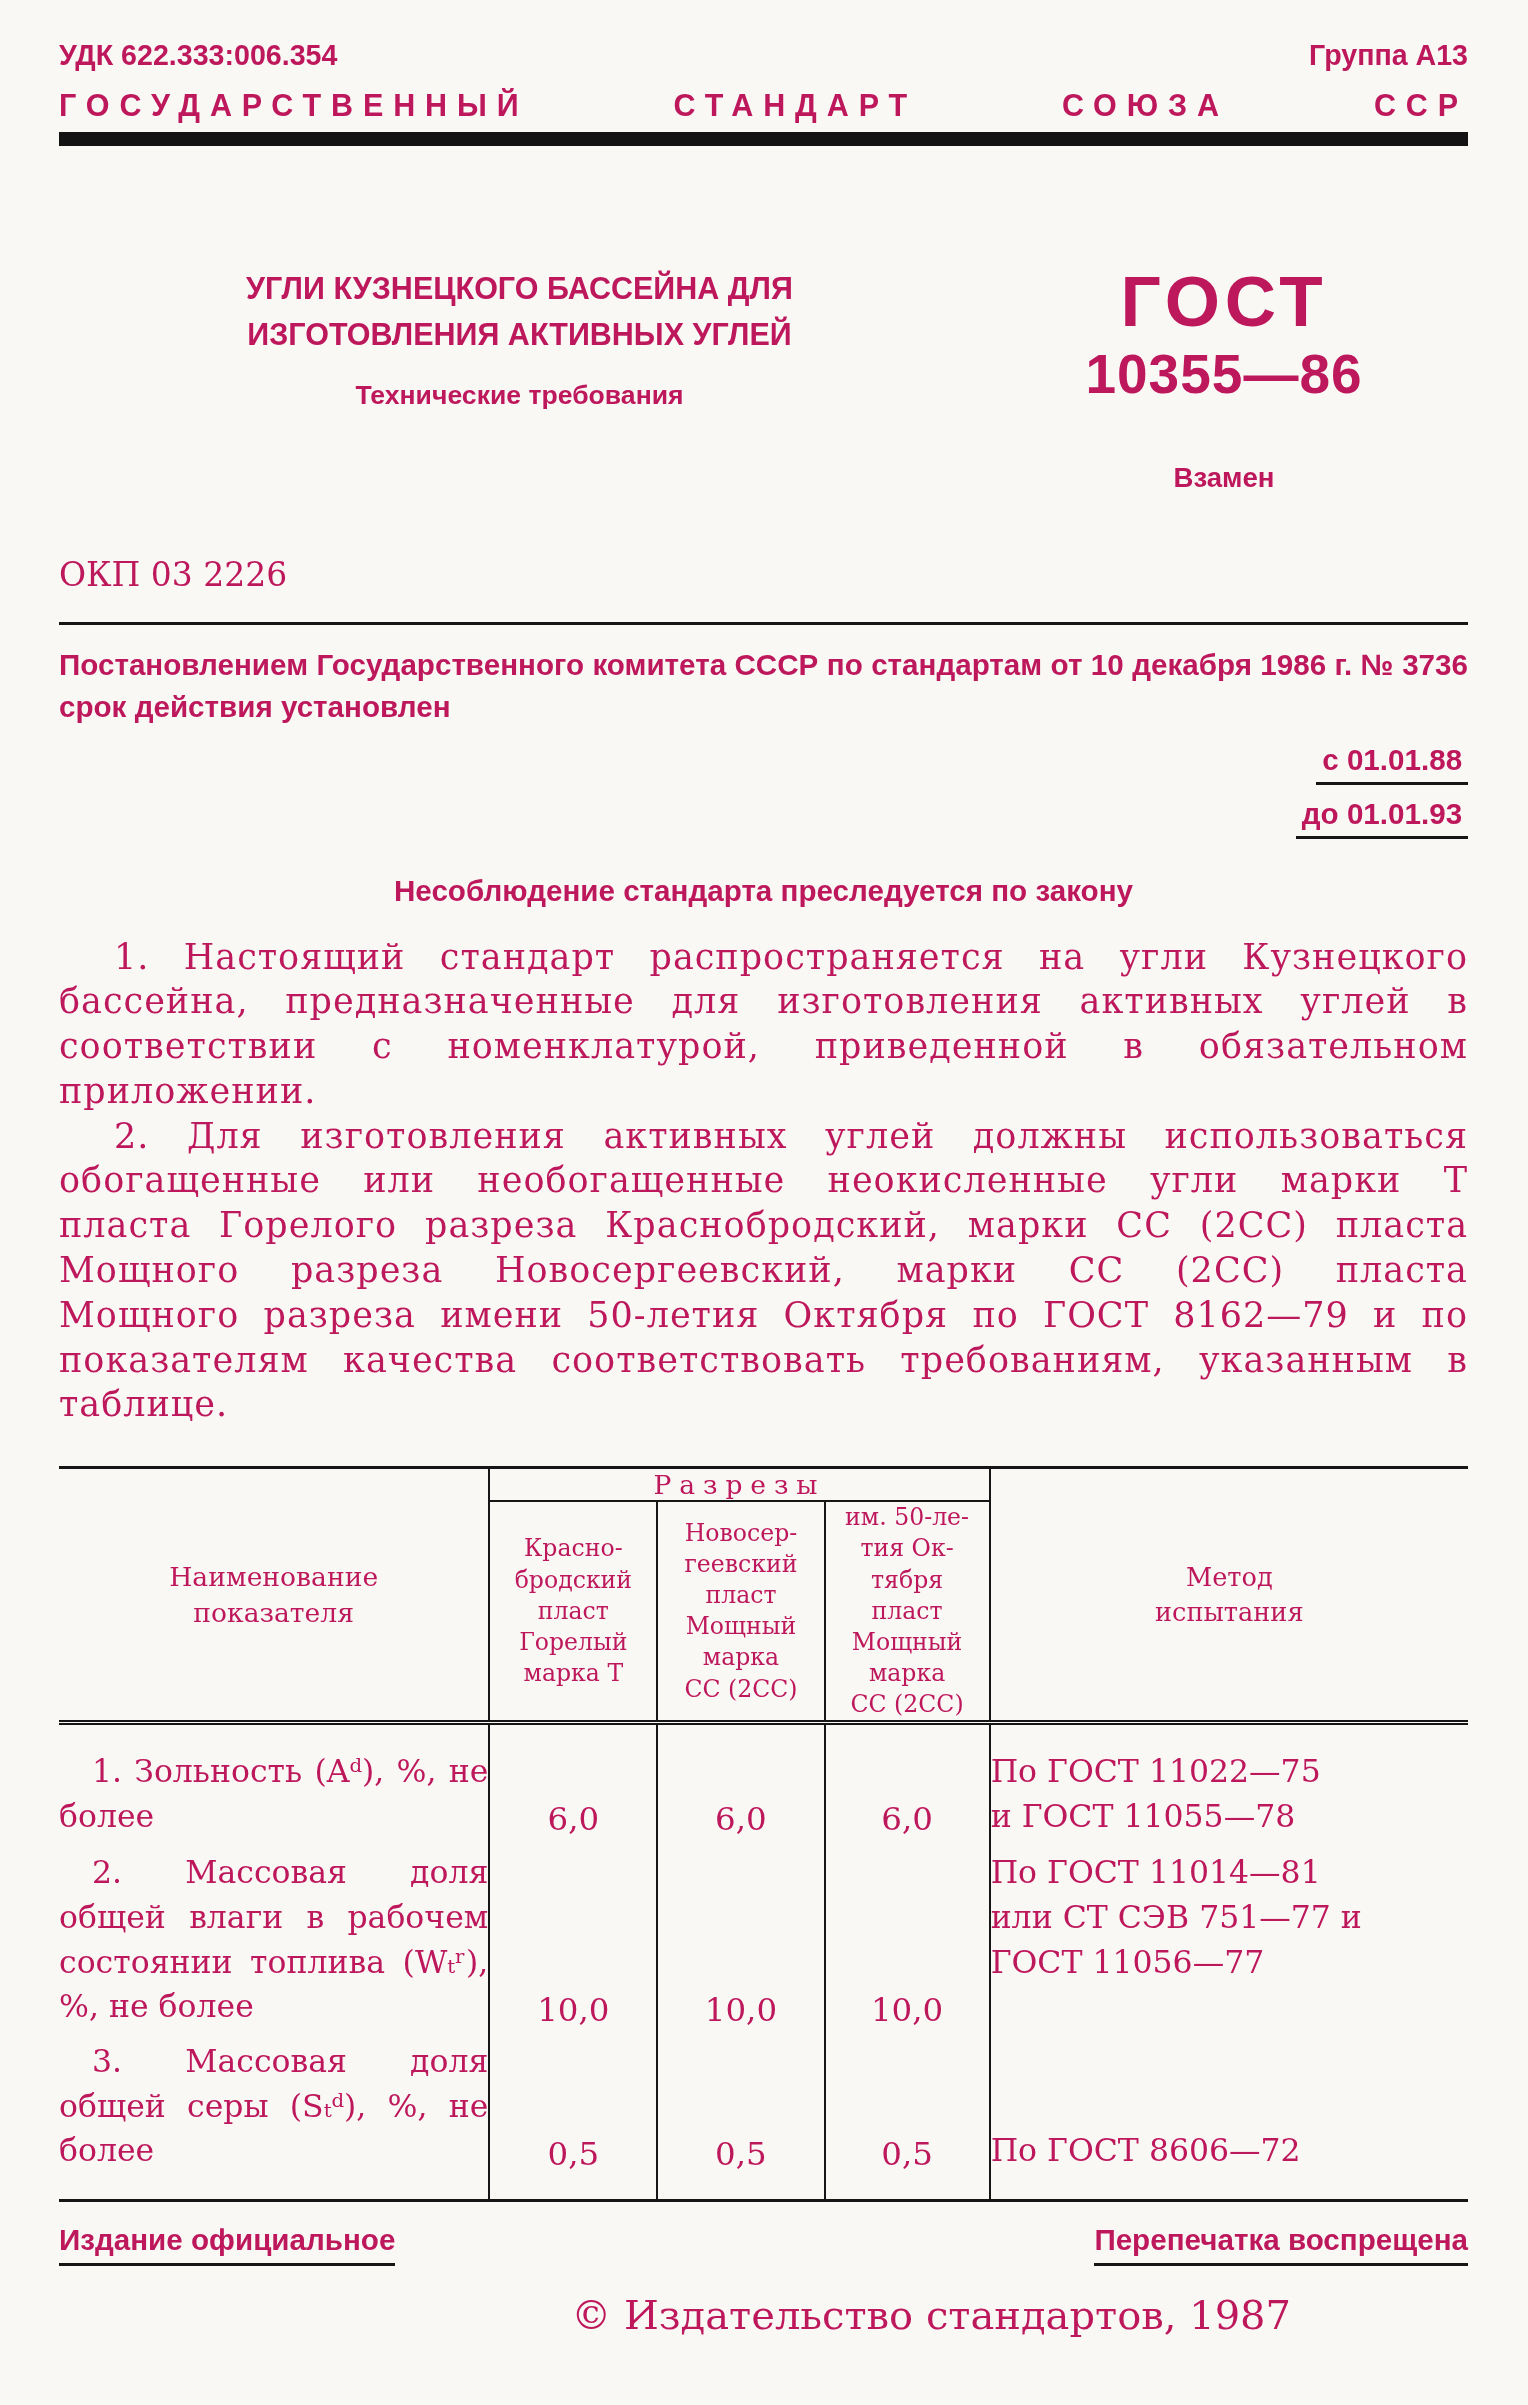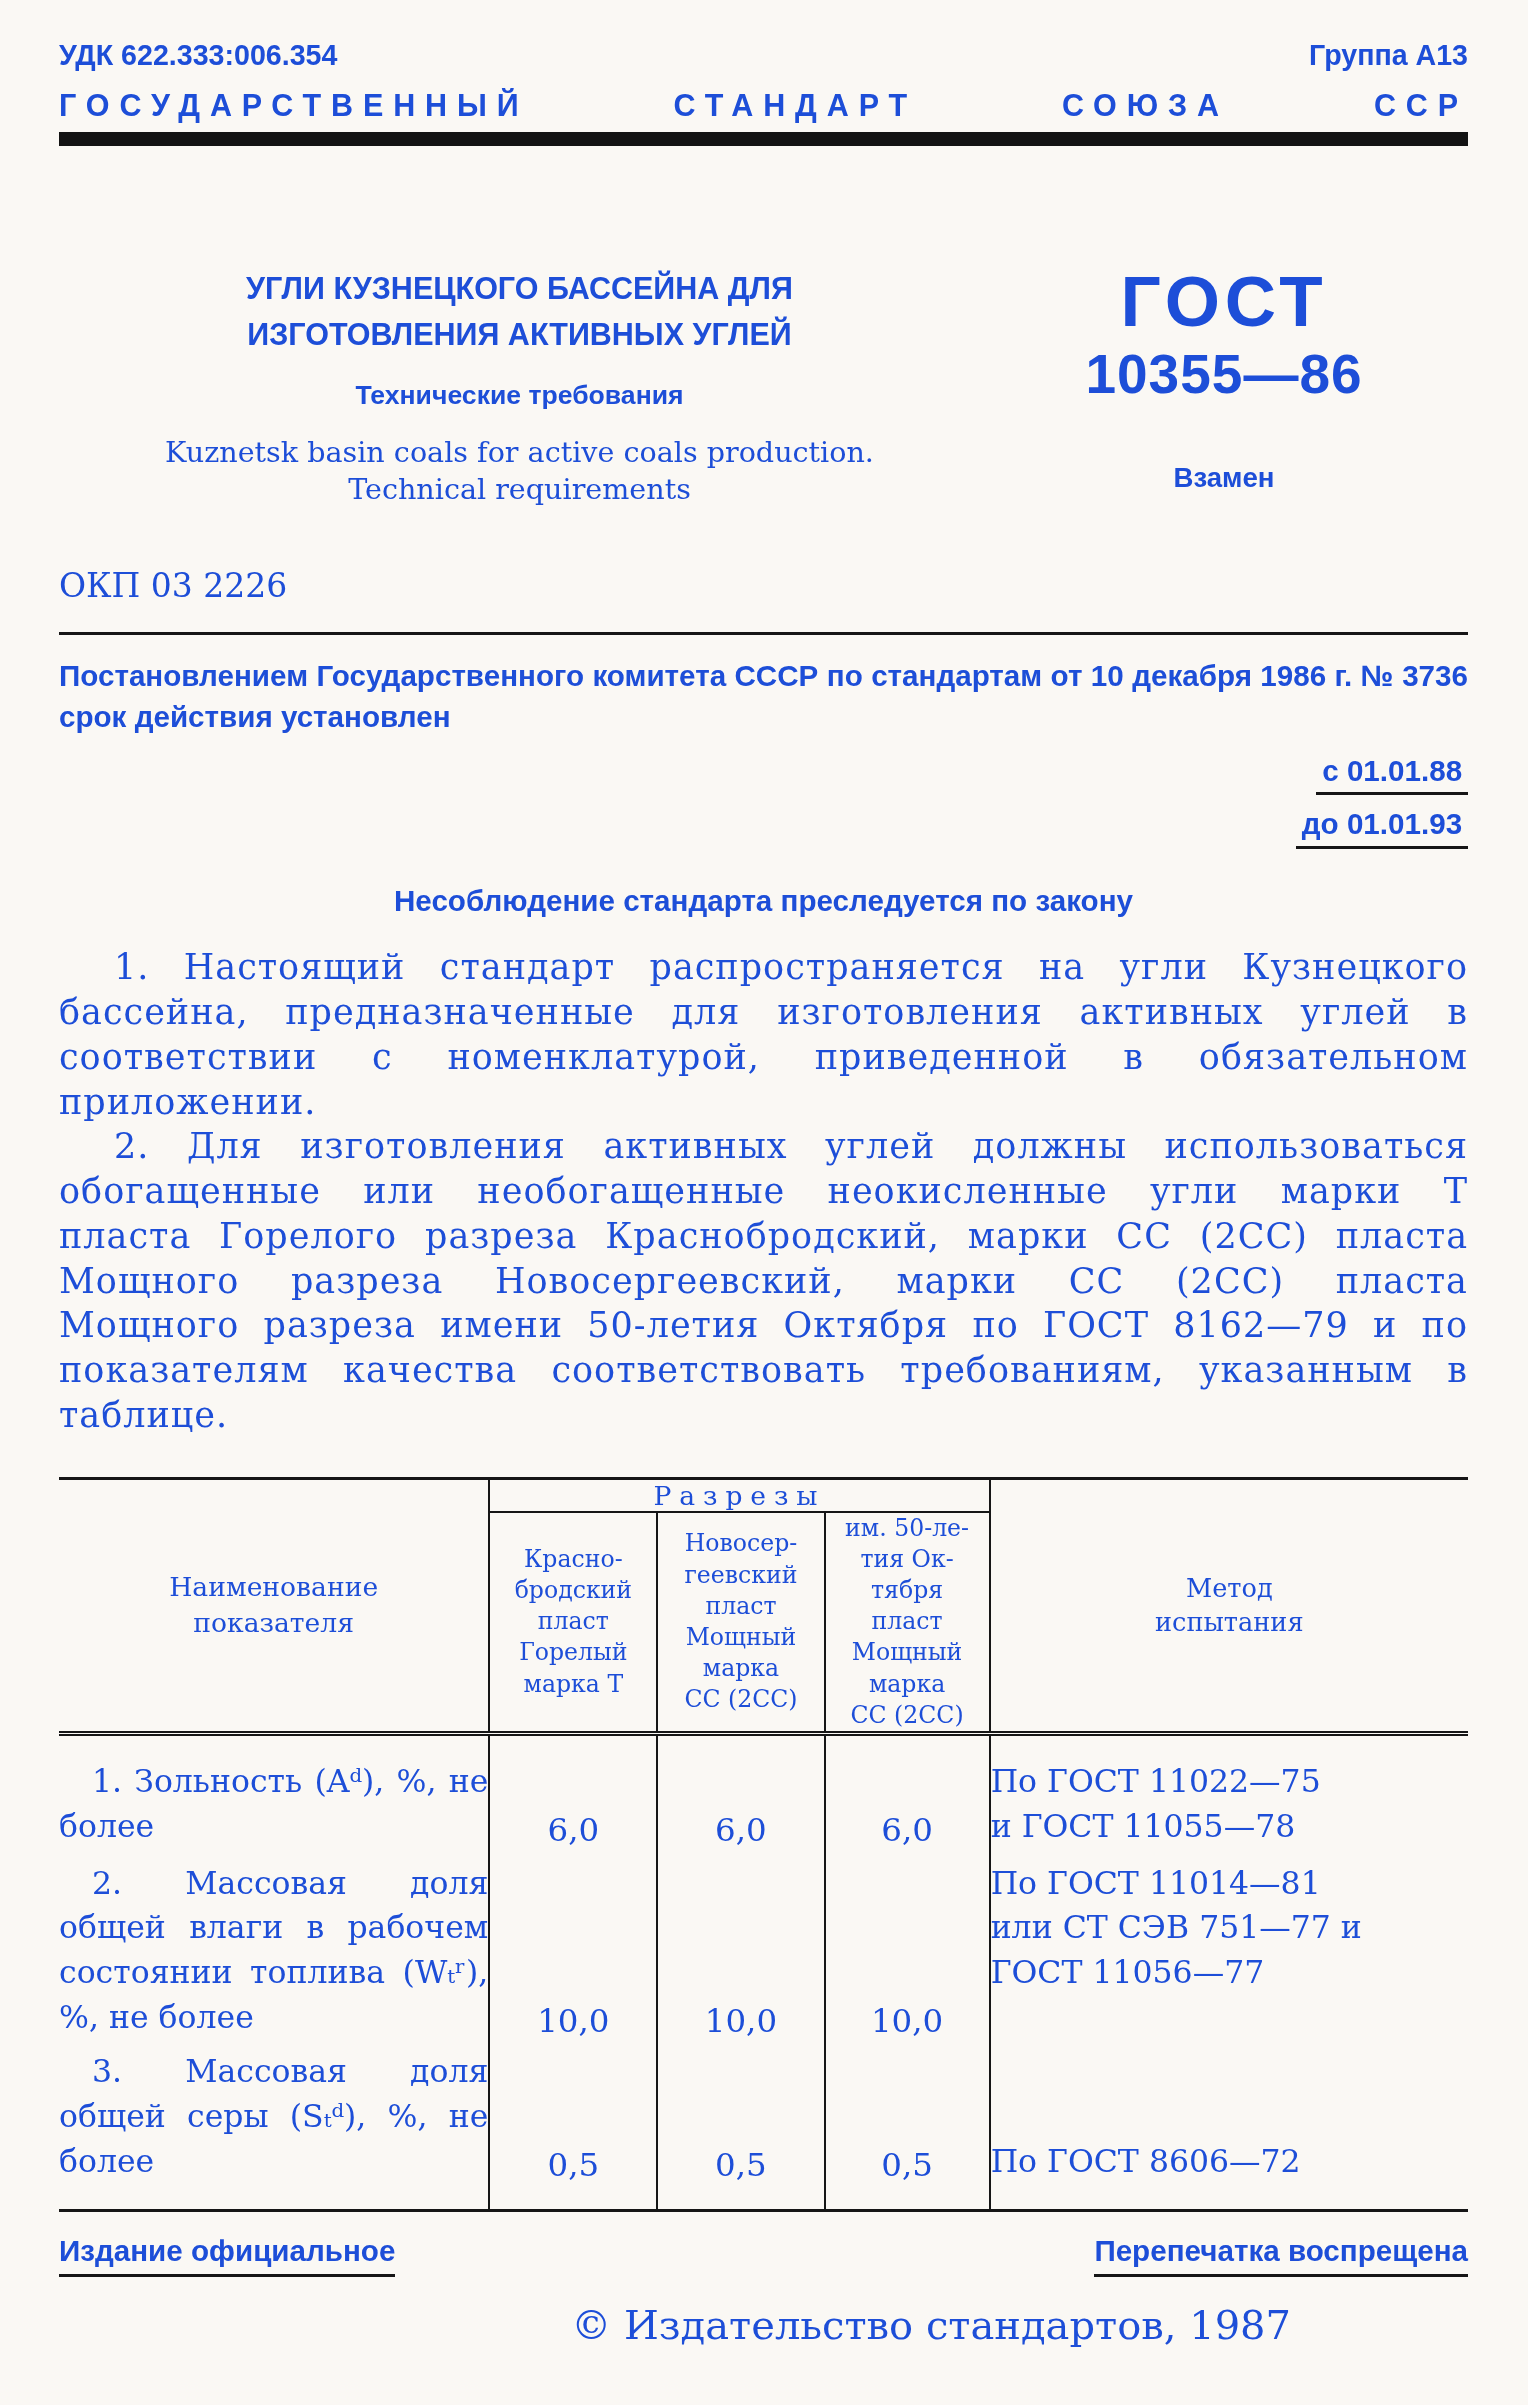--- a/index.html
+++ b/index.html
@@ -4,21 +4,21 @@
 <style>
   html,body { margin:0; padding:0; }
   body { background:#d8d6d2; }
   .page {
     position:relative;
     width:1529px; height:2406px;
     box-sizing:border-box;
     margin:0 auto;
     padding:39px 61px 0 59px;
     background:#faf8f4;
-    color:#1d4ed8;
+    color:#be185d;
     font-family:"DejaVu Serif", serif;
     overflow:hidden;
   }
 
   .top-row { display:flex; justify-content:space-between; align-items:flex-start;
              font-family:"Liberation Sans", sans-serif; font-weight:bold; font-size:28.6px; }
 
   .org-title {
     margin-top:15.8px;
     font-family:"Liberation Sans", sans-serif;
@@ -111,24 +111,20 @@
     <div>Группа А13</div>
   </div>
 
   <div class="org-title">ГОСУДАРСТВЕННЫЙ СТАНДАРТ СОЮЗА ССР</div>
   <div class="black-bar"></div>
 
   <div class="title-section">
     <div class="title-left">
       <div class="title-ru">УГЛИ КУЗНЕЦКОГО БАССЕЙНА ДЛЯ ИЗГОТОВЛЕНИЯ АКТИВНЫХ УГЛЕЙ</div>
       <div class="subtitle-ru">Технические требования</div>
-      <div class="title-en">
-        <div>Kuznetsk basin coals for active coals production.</div>
-        <div>Technical requirements</div>
-      </div>
     </div>
     <div class="title-right">
       <div class="gost-label">ГОСТ</div>
       <div class="gost-number">10355—86</div>
       <div class="replaces">
         <div>Взамен</div>
       </div>
     </div>
   </div>
 

